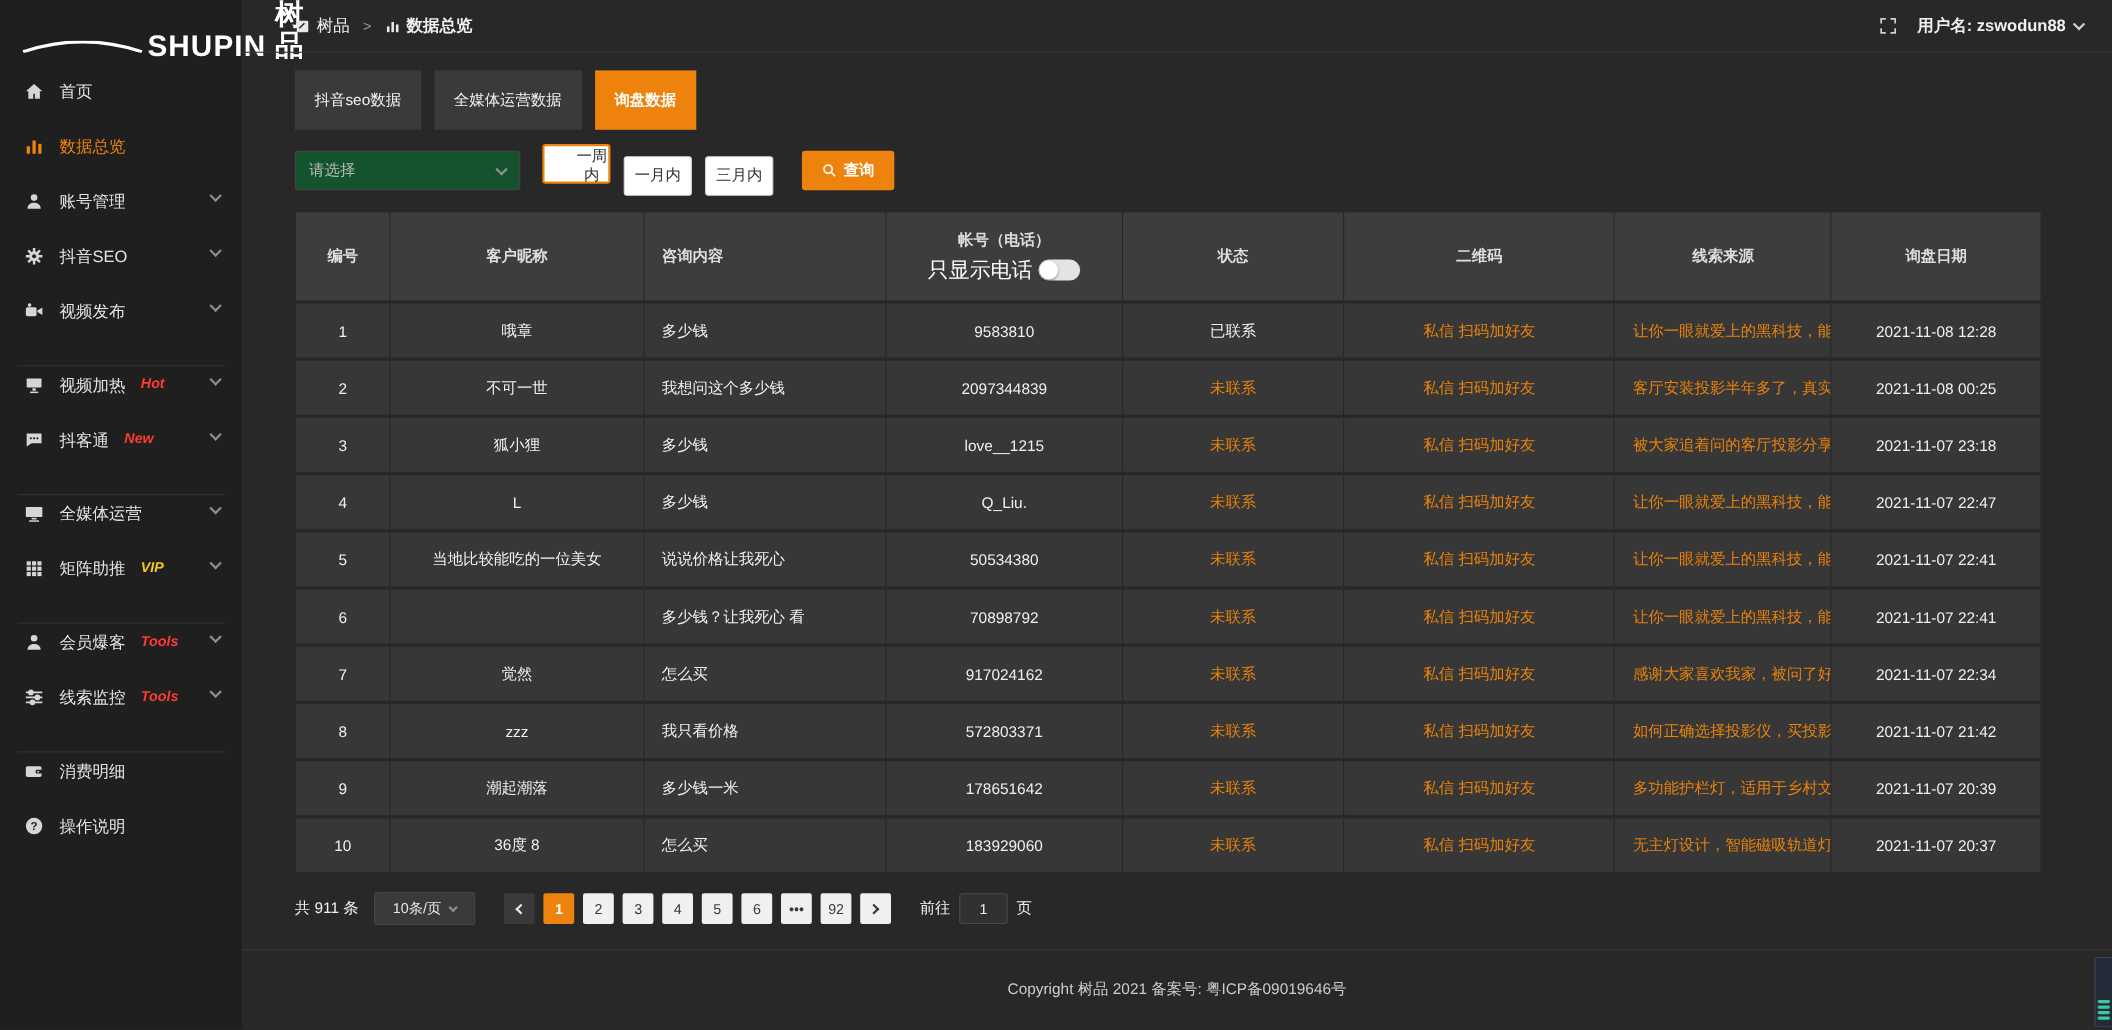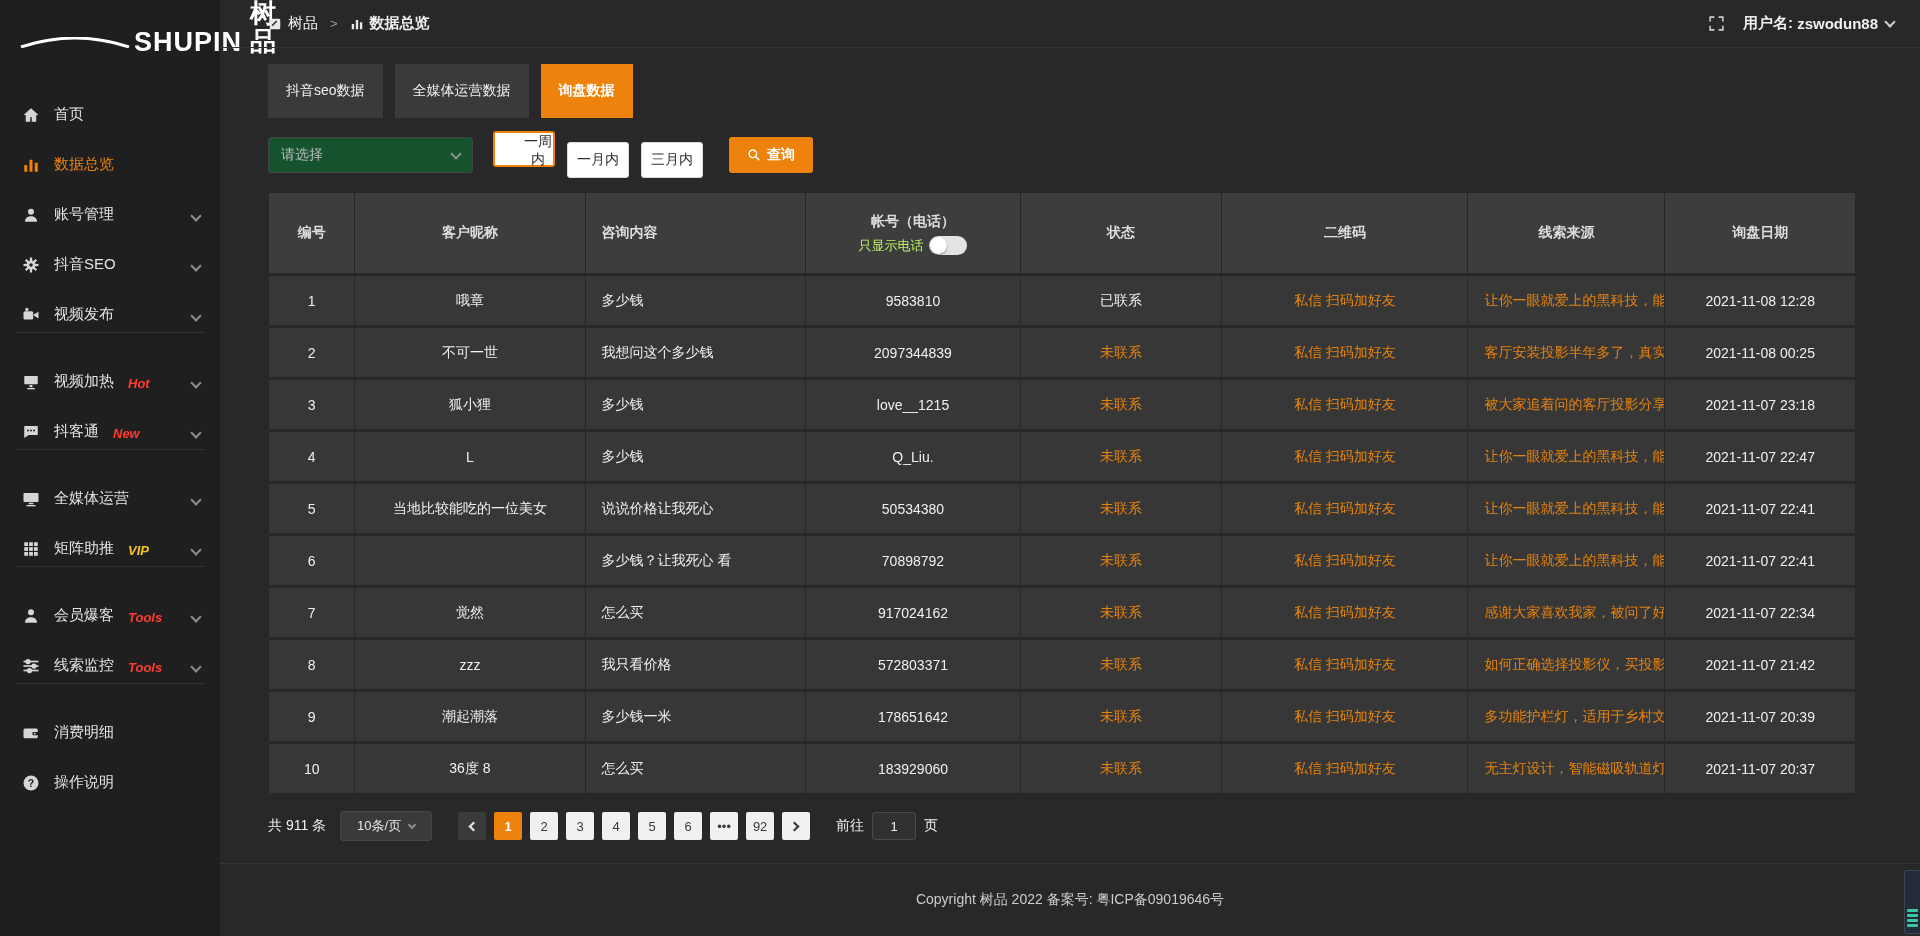--- a/index.html
+++ b/index.html
@@ -9,21 +9,21 @@
     background:#282828; color:#e8e8e8; display:flex;
     --accent:#ed820d; --accent-text:#e8820c;
   }
   
   .sidebar { width:220px; flex-shrink:0; background:#1f1f1f; height:936px; }
   .logo { height:64px; display:flex; align-items:flex-end; padding:8px 0 8px 16px; cursor:pointer; }
   .logo-block { display:flex; flex-direction:row; align-items:center; }
   .logo-en { font-size:27px; font-weight:bold; letter-spacing:1px; color:#fff; line-height:1; }
   .logo-cn { font-size:26px; font-weight:bold; color:#fff; margin:0 0 0 8px; line-height:1.1; }
   .side-menu { padding-top:10px; }
-  .side-item { height:50px; display:flex; align-items:flex-end; padding:0 20px 0 22px; font-size:15px; color:#e3e3e3; cursor:pointer; }
+  .side-item { height:50px; display:flex; align-items:flex-start; padding:0 20px 0 22px; font-size:15px; color:#e3e3e3; cursor:pointer; }
   .side-item .icon { width:18px; height:18px; margin-right:14px; color:#d6d6d6; display:inline-flex; }
   .side-item .icon svg { width:18px; height:18px; }
   .side-item.active, .side-item.active .icon { color:var(--accent); }
   .badge { font-size:13px; font-weight:bold; font-style:italic; margin-left:14px; }
   .chev { width:8px; height:8px; border-right:2px solid #8d8d8d; border-bottom:2px solid #8d8d8d; transform:rotate(45deg); margin-left:auto; margin-bottom:4px; }
   .side-divider { border-top:1px solid #323232; margin:8px 16px; }
   
   .main { flex:1; display:flex; flex-direction:column; height:936px; }
   .topbar { height:48px; flex-shrink:0; display:flex; align-items:center; padding:0 26px 0 48px; border-bottom:1px solid #363636; }
   .breadcrumb { display:flex; align-items:center; font-size:15px; color:#f0f0f0; }
@@ -56,21 +56,21 @@
   th:first-child, td:first-child { border-left:1px solid #272727; }
   thead th { background:#3d3d3d; height:80px; color:#dedede; font-weight:bold; text-align:center; vertical-align:middle; }
   thead th.th-left { text-align:left; padding-left:16px; }
   tbody td { background:#373737; height:49px; text-align:center; color:#f0f0f0; vertical-align:middle; }
   td.c-left { text-align:left; padding-left:16px; }
   td.orange { color:var(--accent-text); cursor:pointer; }
   td.status-pending { color:var(--accent-text); }
   td.cell-source { white-space:nowrap; overflow:hidden; }
   .th-line { line-height:1.5; }
   .toggle-line { display:flex; align-items:center; justify-content:center; gap:6px; margin-top:4px; }
-  .toggle-label { font-size:13px; color:#bef264; font-weight:normal;text-align:right; }
+  .toggle-label { font-size:19px; color:#ffffff; font-weight:normal;text-align:right; }
   .toggle { width:38px; height:19px; border-radius:10px; background:#e4e4e4; position:relative; display:inline-block; cursor:pointer; }
   .toggle .knob { position:absolute; left:1px; top:1px; width:17px; height:17px; border-radius:50%; background:#fff; box-shadow:0 1px 2px rgba(0,0,0,.45); }
   
   .pagination { margin-top:15px; display:flex; align-items:center; font-size:14px; color:#f0f0f0; }
   .pg-total { margin-right:14px; }
   .pg-select { width:92px; height:30px; background:#3a3a3a; border:1px solid #454545; border-radius:3px; display:flex; align-items:center; justify-content:center; gap:8px; color:#e6e6e6; font-size:13px; cursor:pointer; margin-right:26px; }
   .pg-select .chev { margin:0 0 2px 0; width:6px; height:6px; }
   .pg-btn { min-width:28px; height:28px; border:none; border-radius:2px; background:#f0f0f0; color:#3a3a3a; font-size:13px; margin-right:8px; cursor:pointer; display:inline-flex; align-items:center; justify-content:center; font-family:inherit; }
   .pg-btn.dark { background:#3a3a3a; color:#e8e8e8; }
   .pg-btn.active { background:var(--accent); color:#fff; font-weight:bold; }
@@ -479,21 +479,21 @@
         </button>
         <span class="pg-goto">
           <span>前往</span>
           <input class="goto-input" value="1" style="">
           <span>页</span>
         </span>
       </div>
   </div>
 
   <footer class="footer">
-    <span>Copyright 树品 2022 备案号: 粤ICP备09019646号</span>
+    <span>Copyright 树品 2021 备案号: 粤ICP备09019646号</span>
   </footer>
 </div>
 
 <div class="floating-widget">
   <div class="fw-stripe"></div>
   <div class="fw-stripe"></div>
   <div class="fw-stripe"></div>
   <div class="fw-stripe"></div>
 </div>
 

